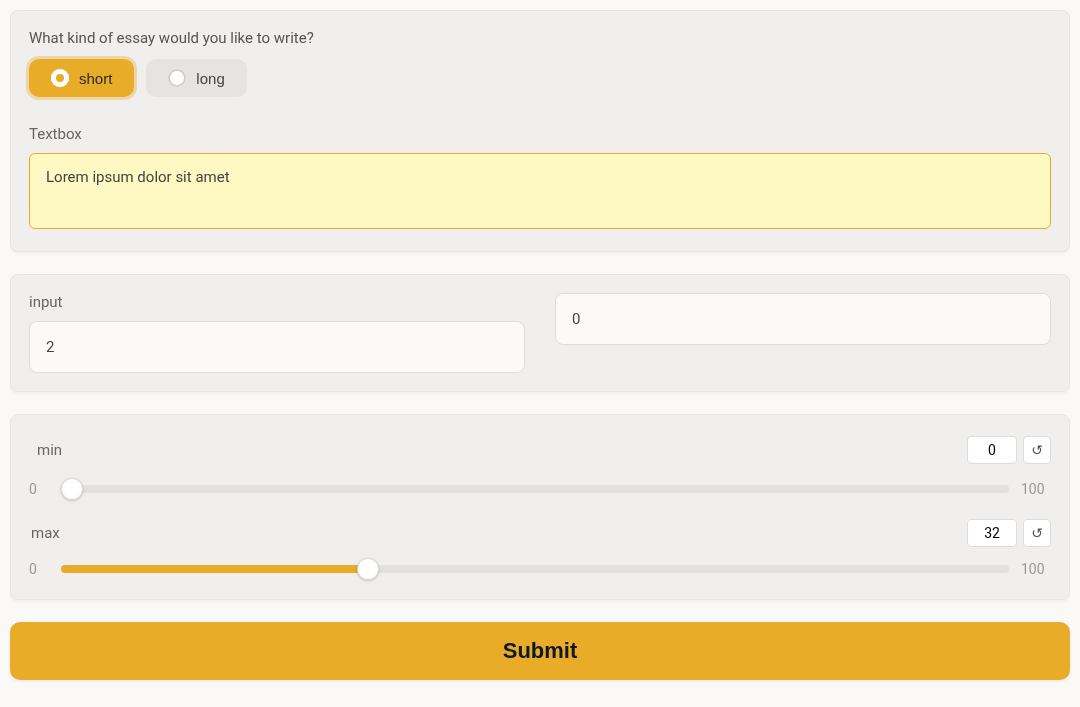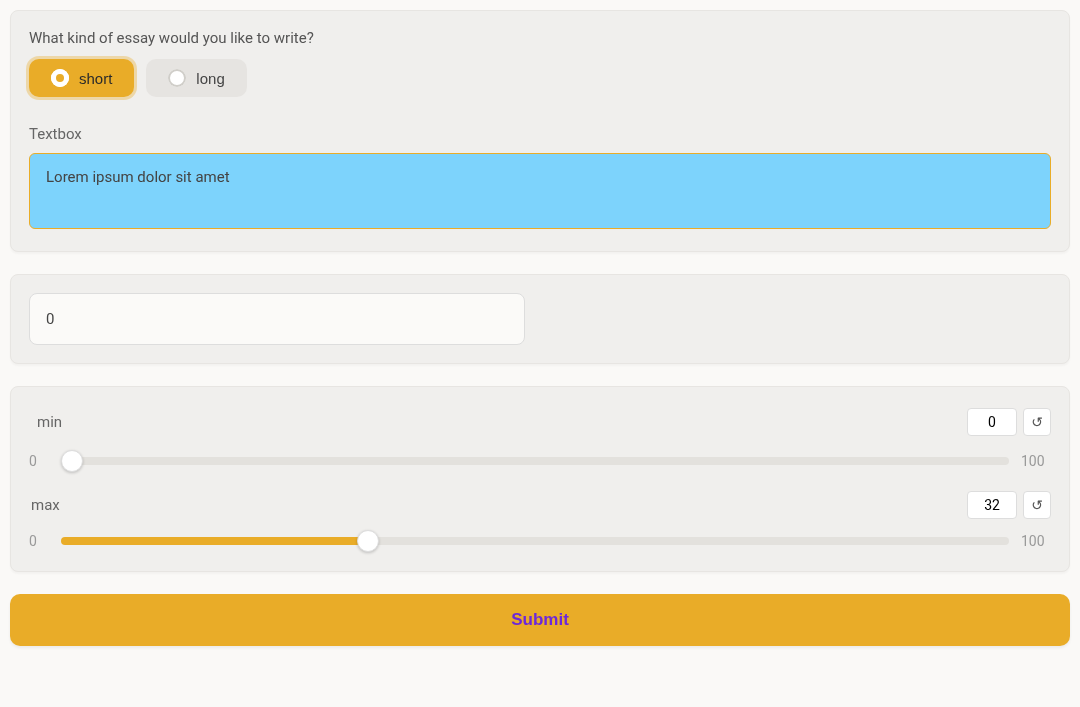--- a/index.html
+++ b/index.html
@@ -66,21 +66,21 @@
       transform:translate(-50%,-50%);
     }
     .field-label {
       color: #666;
       margin-bottom: 10px;
       display: block;
     }
     .textbox {
       width: 100%;
       border: 1px solid #e9ac28;
-      background: #7dd3fc;
+      background: #fef9c3;
       border-radius: 6px;
       padding: 14px 16px;
       height: 76px;
       resize: none;
       font: inherit;
       color: #444;
       outline: none;
     }
     .two-col {
       display: grid;
@@ -167,23 +167,23 @@
       border: 1px solid #ddd;
       box-shadow: 0 1px 3px rgba(0,0,0,0.2);
       cursor: pointer;
     }
     .submit-btn {
       width: 100%;
       background: #e9ac28;
       border: none;
       border-radius: 10px;
       padding: 16px;
-      font-size: 17px;
+      font-size: 22px;
       font-weight: 600;
-      color: #6d28d9;
+      color: #0f172a;
       cursor: pointer;
       box-shadow: 0 2px 3px rgba(0,0,0,0.06);
     }
   </style>
 </head>
 <body>
 
 
 
 
@@ -202,20 +202,24 @@
   </div>
 
   <div class="field-label">Textbox</div>
   <textarea class="textbox" style="">Lorem ipsum dolor sit amet</textarea>
 </div>
 
 
 <div class="panel">
   <div class="two-col">
     <div>
+      <div class="field-label">input</div>
+      <input class="textinput" value="2" style="">
+    </div>
+    <div>
       <input class="textinput" value="0" style="">
     </div>
   </div>
 </div>
 
 
 <div class="panel">
 
   <div class="slider-row-head">
     <div class="field-label" style="margin:8px">min</div>

